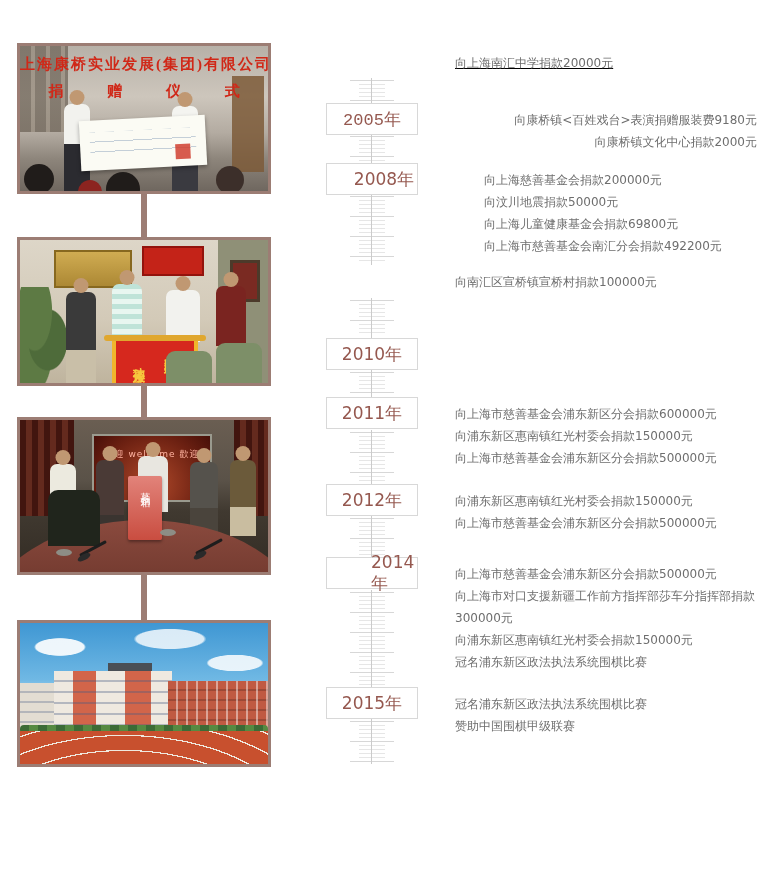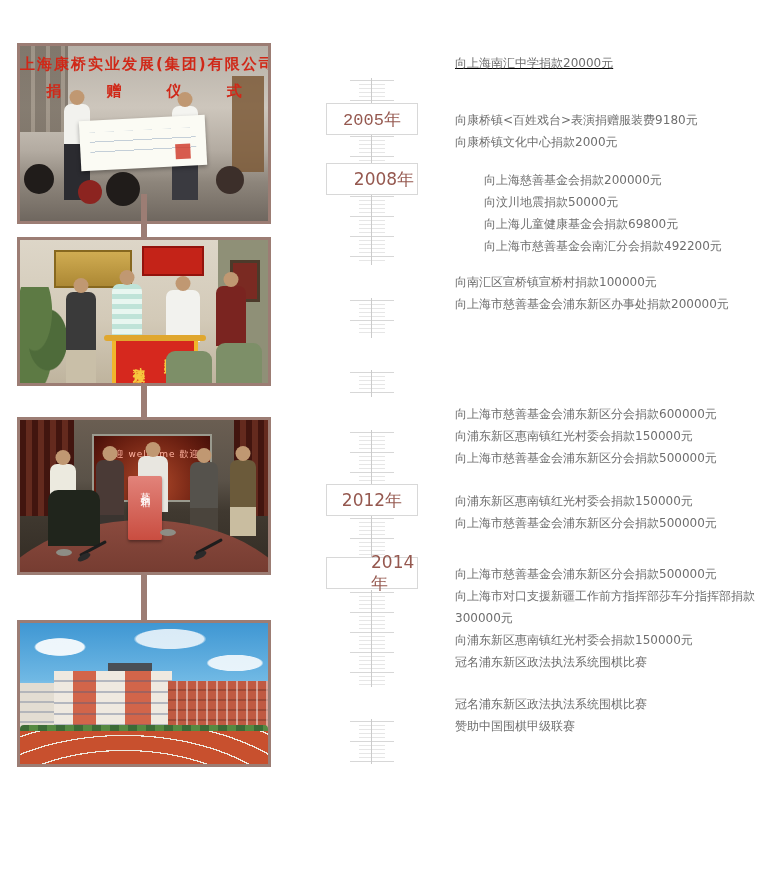--- a/index.html
+++ b/index.html
@@ -2,21 +2,21 @@
 <html style="--year-text: #95584f; --badge-border: #d8d8d8; --item-text: #6e6e6e; --photo-frame: #9c7d74; --tick: #e6e6e6; --tick-major: #d7d7d7; --banner-red: #d02818; --pennant-red: #d6281e; --pennant-gold: #f7c83e; --track-red: #c8502e;"><head>
 <meta charset="utf-8">
 <style>
   html,body{margin:0;padding:0;background:#fff;}
   .page{position:relative;width:760px;height:869px;background:#fff;overflow:hidden;
         font-family:"DejaVu Sans","Liberation Sans",sans-serif;}
 
   
   .photo{position:absolute;left:17px;width:254px;margin:0;border:3px solid var(--photo-frame,#9c7d74);
          box-sizing:border-box;overflow:hidden;background:#cfcac2;}
-  #photo1{top:43px;height:181px;}
+  #photo1{top:43px;height:151px;font-family:Liberation Serif, serif;}
   #photo2{top:237px;height:149px;}
   #photo3{top:417px;height:158px;}
   #photo4{top:620px;height:147px;}
   .photo-link{position:absolute;left:141px;width:6px;background:var(--photo-frame,#9c7d74);}
   #plink1{top:194px;height:43px;}
   #plink2{top:386px;height:31px;}
   #plink3{top:575px;height:45px;}
 
   .scene{position:absolute;inset:0;}
   .fig{position:absolute;border-radius:7px 7px 0 0;}
@@ -199,36 +199,41 @@
     </div>
   </figure>
 
   <div class="timeline" id="timeline">
       <div class="items" style="top: 52px; text-decoration: underline;">
         <div class="item">向上海南汇中学捐款20000元</div>
       </div>
       <div class="badge" style="top: 103px; font-family: Liberation Mono, monospace;">
         <span>2005年</span>
       </div>
-      <div class="items" style="top: 109px;">
+      <div class="items" style="top: 109px; text-align: right;">
         <div class="item">向康桥镇&lt;百姓戏台&gt;表演捐赠服装费9180元</div>
         <div class="item">向康桥镇文化中心捐款2000元</div>
       </div>
       <div class="badge" style="top: 163px; padding-left: 24px;">
         <span>2008年</span>
       </div>
       <div class="items" style="top: 169px; margin-left: 29px;">
         <div class="item">向上海慈善基金会捐款200000元</div>
         <div class="item">向汶川地震捐款50000元</div>
         <div class="item">向上海儿童健康基金会捐款69800元</div>
         <div class="item">向上海市慈善基金会南汇分会捐款492200元</div>
       </div>
       <div class="items" style="top: 271px;">
         <div class="item">向南汇区宣桥镇宣桥村捐款100000元</div>
-        <div class="item">向上海市慈善基金会浦东新区办事处捐款200000元</div>
+      </div>
+      <div class="badge" style="top: 338px;">
+        <span>2010年</span>
+      </div>
+      <div class="badge" style="top: 397px;">
+        <span>2011年</span>
       </div>
       <div class="items" style="top: 403px;">
         <div class="item">向上海市慈善基金会浦东新区分会捐款600000元</div>
         <div class="item">向浦东新区惠南镇红光村委会捐款150000元</div>
         <div class="item">向上海市慈善基金会浦东新区分会捐款500000元</div>
       </div>
       <div class="badge" style="top: 484px;">
         <span>2012年</span>
       </div>
       <div class="items" style="top: 490px;">
@@ -236,20 +241,23 @@
         <div class="item">向上海市慈善基金会浦东新区分会捐款500000元</div>
       </div>
       <div class="badge" style="top: 557px; padding-left: 44px;">
         <span>2014年</span>
       </div>
       <div class="items" style="top: 563px;">
         <div class="item">向上海市慈善基金会浦东新区分会捐款500000元</div>
         <div class="item">向上海市对口支援新疆工作前方指挥部莎车分指挥部捐款300000元</div>
         <div class="item">向浦东新区惠南镇红光村委会捐款150000元</div>
         <div class="item">冠名浦东新区政法执法系统围棋比赛</div>
+      </div>
+      <div class="badge" style="top: 687px;">
+        <span>2015年</span>
       </div>
       <div class="items" style="top: 693px;">
         <div class="item">冠名浦东新区政法执法系统围棋比赛</div>
         <div class="item">赞助中国围棋甲级联赛</div>
       </div>
       <div class="ladder" style="top: 80px; height: 21px;"></div>
       <div class="ladder" style="top: 136px; height: 25px;"></div>
       <div class="ladder" style="top: 196px; height: 67px;"></div>
       <div class="ladder" style="top: 300px; height: 36px;"></div>
       <div class="ladder" style="top: 372px; height: 23px;"></div>

